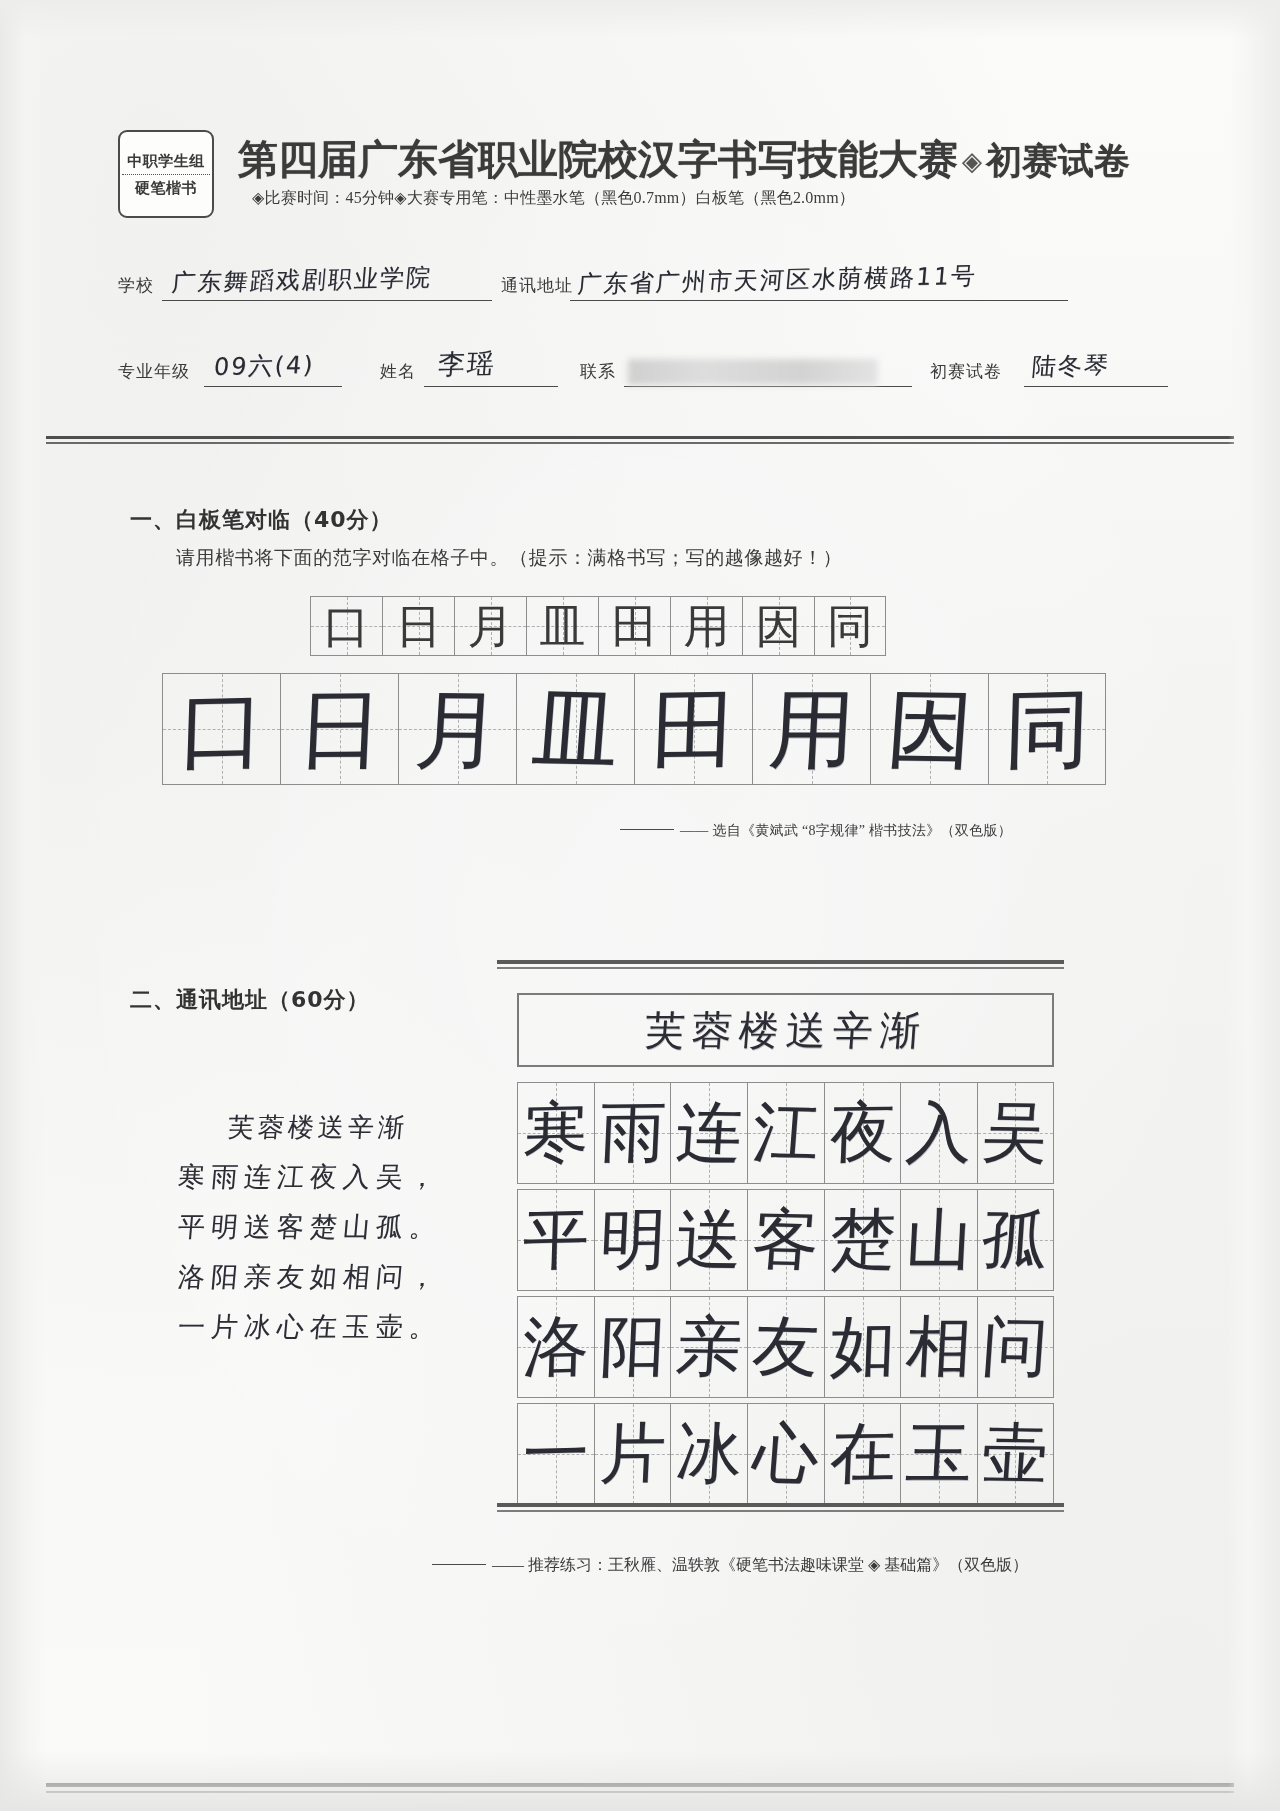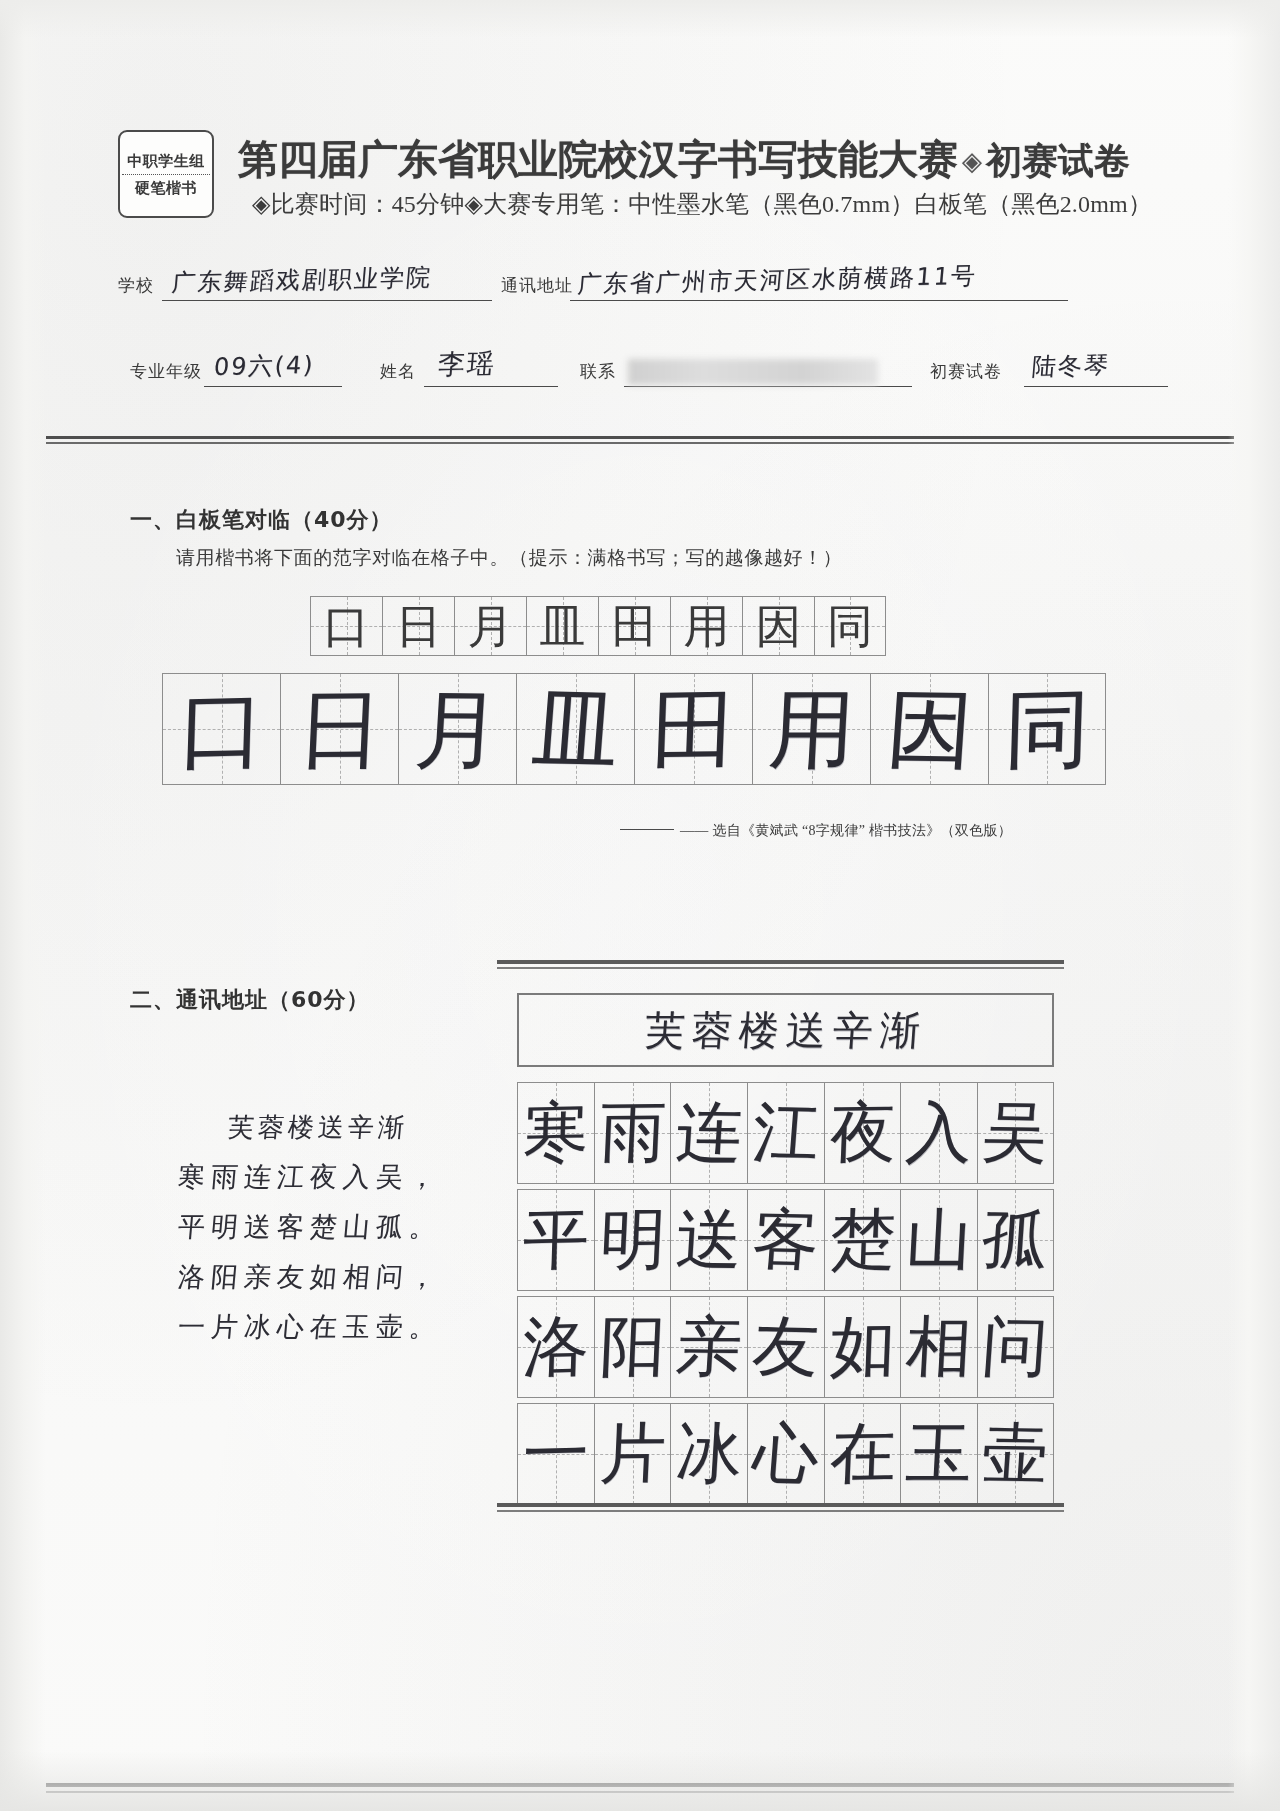--- a/index.html
+++ b/index.html
@@ -57,21 +57,21 @@
     position:absolute;left:120px;top:6px;width:830px;
     font-family:"DejaVu Sans","Liberation Sans",sans-serif;
     font-size:40px;font-weight:bold;color:#3b3b3b;
     letter-spacing:0px;white-space:nowrap;
     text-shadow:0 0 1px rgba(60,60,60,.4);
   }
   .title .dia{font-size:26px;vertical-align:3px;padding:0 4px;color:#555;}
   .title .t2{font-size:36px;}
   .subtitle{
     position:absolute;left:134px;top:62px;width:910px;
-    font-size:24px;color:#3c3c3c;white-space:nowrap;letter-spacing:.2px;
+    font-size:16px;color:#3c3c3c;white-space:nowrap;letter-spacing:.2px;
     font-family:"Liberation Serif","DejaVu Serif",serif;
   }
 
   
   .form{position:absolute;left:118px;top:255px;width:950px;}
   .frow{position:relative;height:48px;}
   .flabel{
     position:absolute;font-size:17px;color:#3a3a3a;
     font-family:"DejaVu Sans","Liberation Sans",sans-serif;
     bottom:6px;letter-spacing:1px;
@@ -205,21 +205,21 @@
         <div class="flabel" style="left:0px;">学校</div>
         <div class="fline" style="left:44px;width:330px;"></div>
         <div class="hand" style="left:54px;">广东舞蹈戏剧职业学院</div>
 
         <div class="flabel" style="left:383px;">通讯地址</div>
         <div class="fline" style="left:452px;width:498px;"></div>
         <div class="hand" style="left:460px;">广东省广州市天河区水荫横路11号</div>
       </div>
 
       <div class="frow" style="margin-top:38px;">
-        <div class="flabel" style="left:12px;">专业年级</div>
+        <div class="flabel" style="left:0px;">专业年级</div>
         <div class="fline" style="left:86px;width:138px;"></div>
         <div class="hand" style="left:96px;">09六(4)</div>
 
         <div class="flabel" style="left:262px;">姓名</div>
         <div class="fline" style="left:306px;width:134px;"></div>
         <div class="hand" style="left:320px;font-size:27px;">李瑶</div>
 
         <div class="flabel" style="left:462px;">联系</div>
         <div class="fline" style="left:506px;width:288px;"></div>
         <div class="redact" style="left:510px;width:250px;"></div>
@@ -498,20 +498,23 @@
             <span class="glyph hw" style="font-size: 66px; transform: rotate(0.9deg) skewX(-3deg);">壶</span>
           </div>
         </div>
       </div>
 
     <div class="work-rule" style="left:497px;top:1503px;width:567px;">
       <div class="wr1"></div>
         <div class="wr2"></div>
     </div>
 
+    <div class="footer-note" style="left:432px;top:1555px;">
+      <span class="dashline"></span><span>—— 推荐练习：王秋雁、温轶敦《硬笔书法趣味课堂 ◈ 基础篇》（双色版）</span>
+    </div>
 
     <div class="btm-bar"></div>
     <div class="btm-bar2"></div>
   </div>
 
   <div class="edge-l"></div>
   <div class="edge-r"></div>
   <div class="edge-t"></div>
   <div class="edge-b"></div>
 </div>

